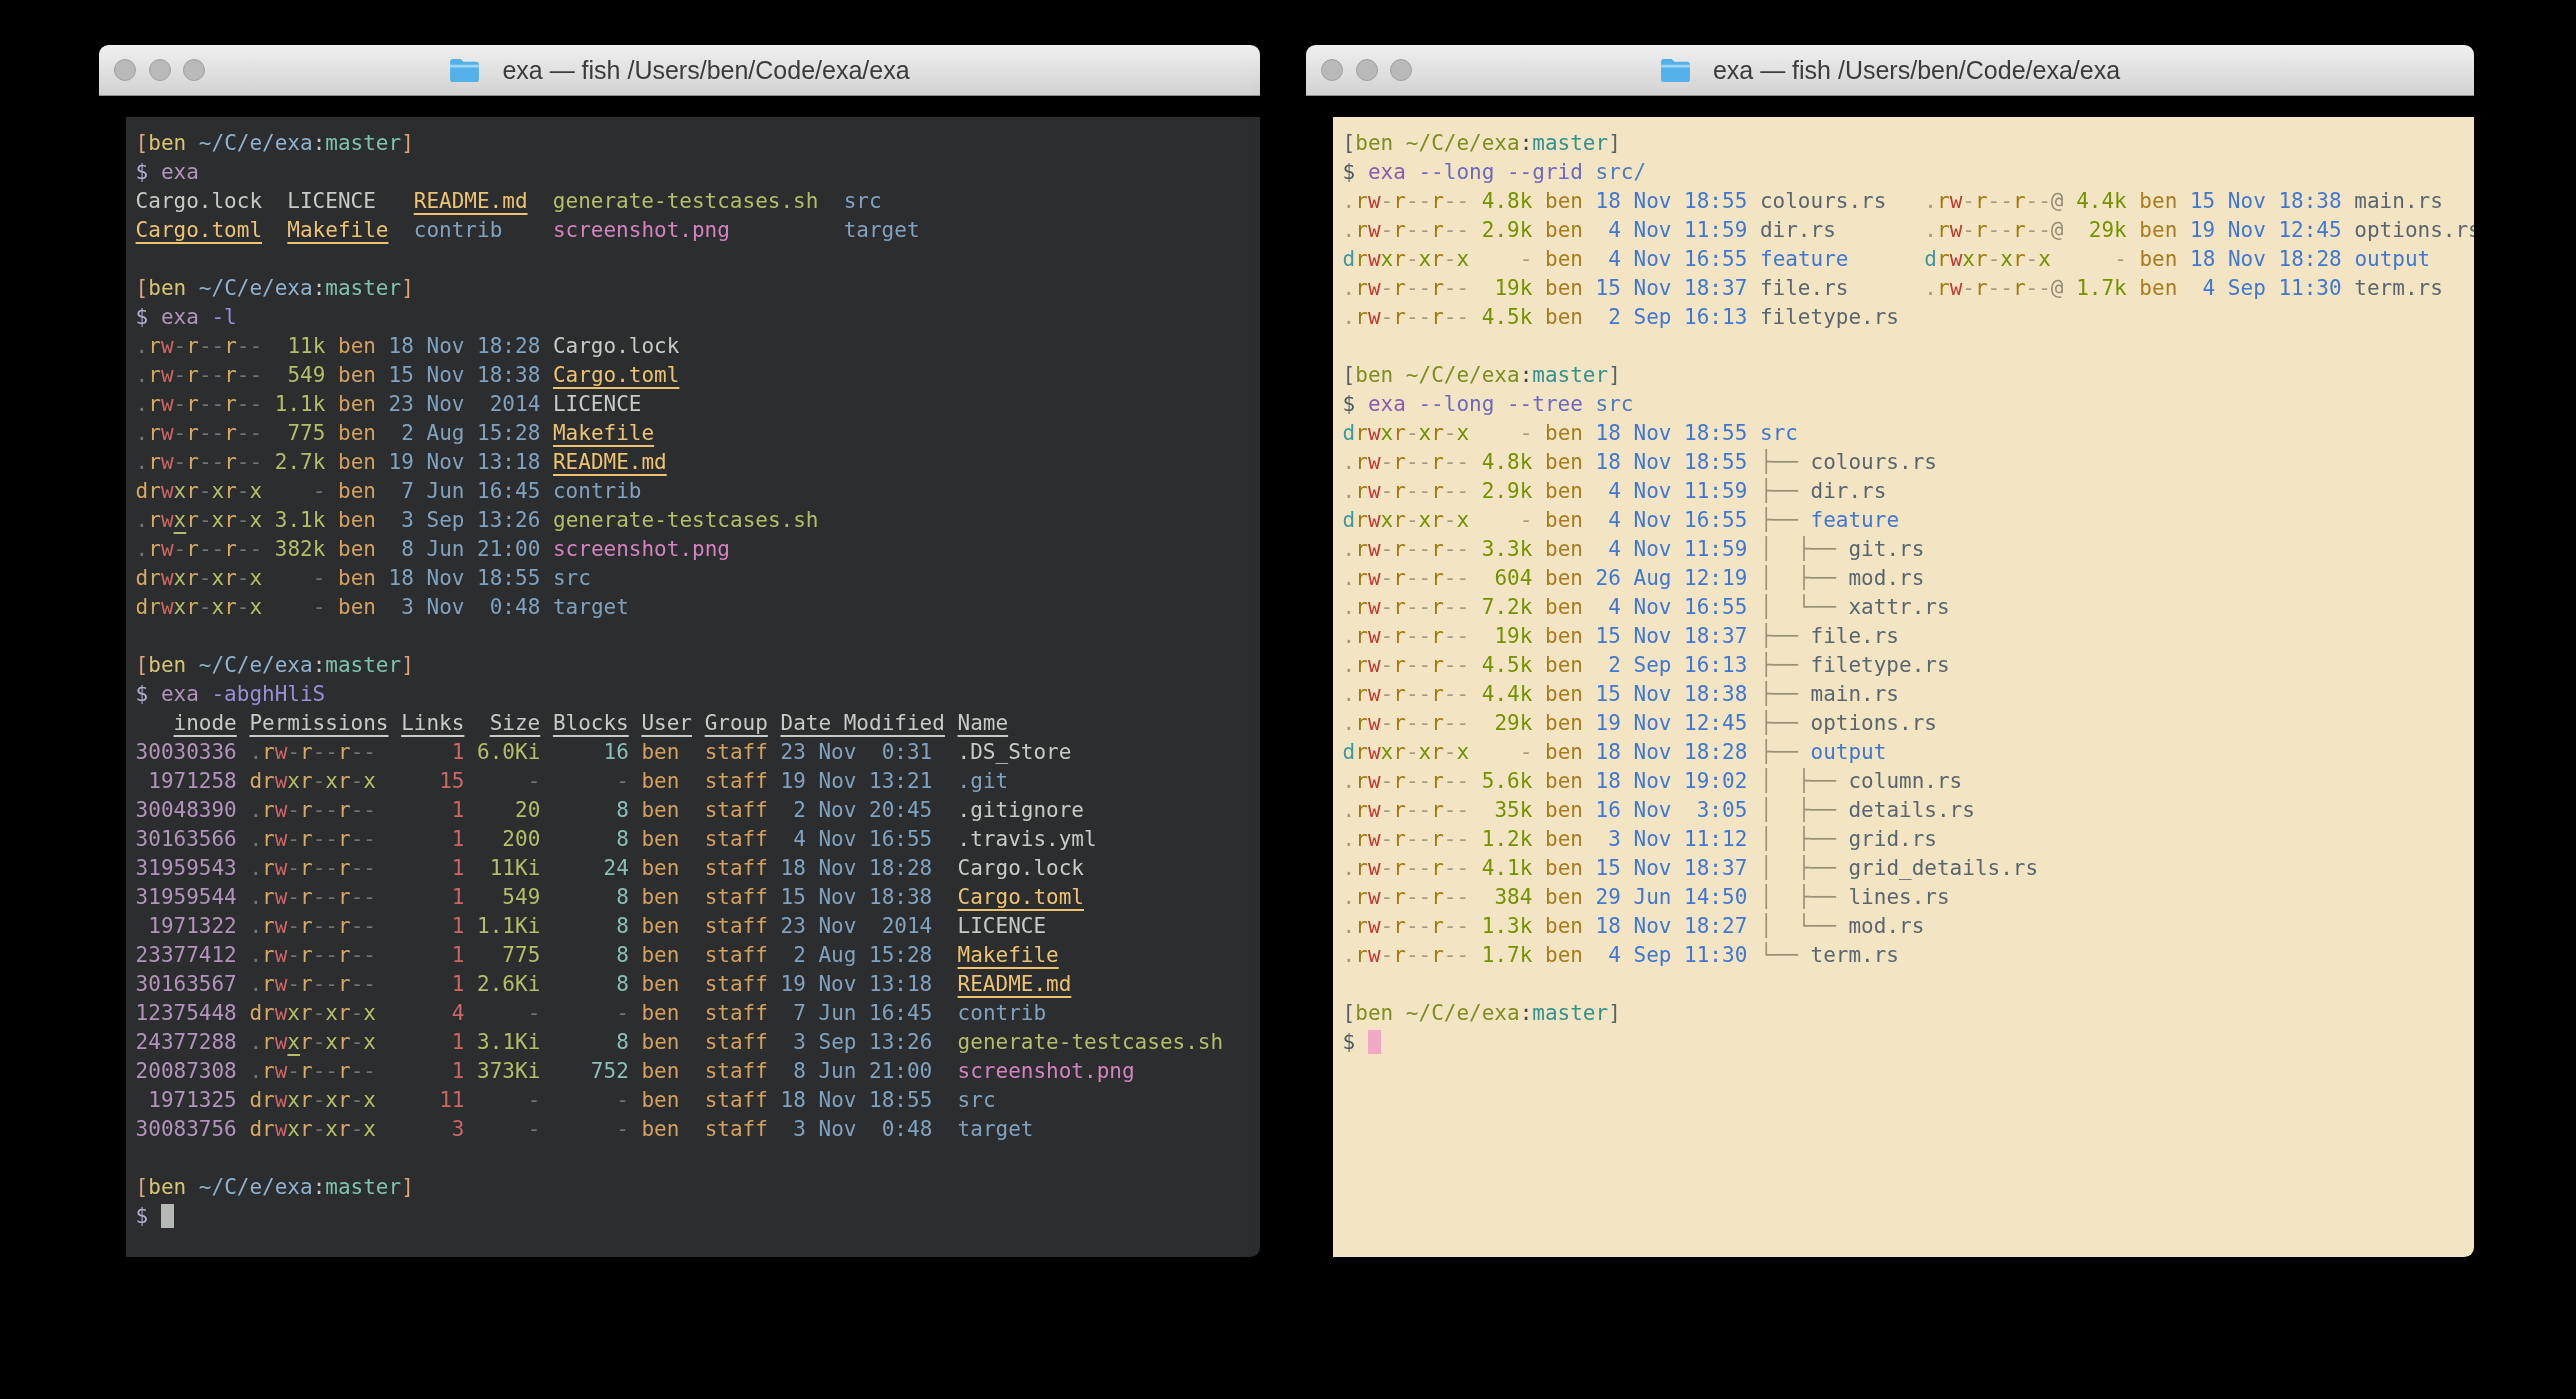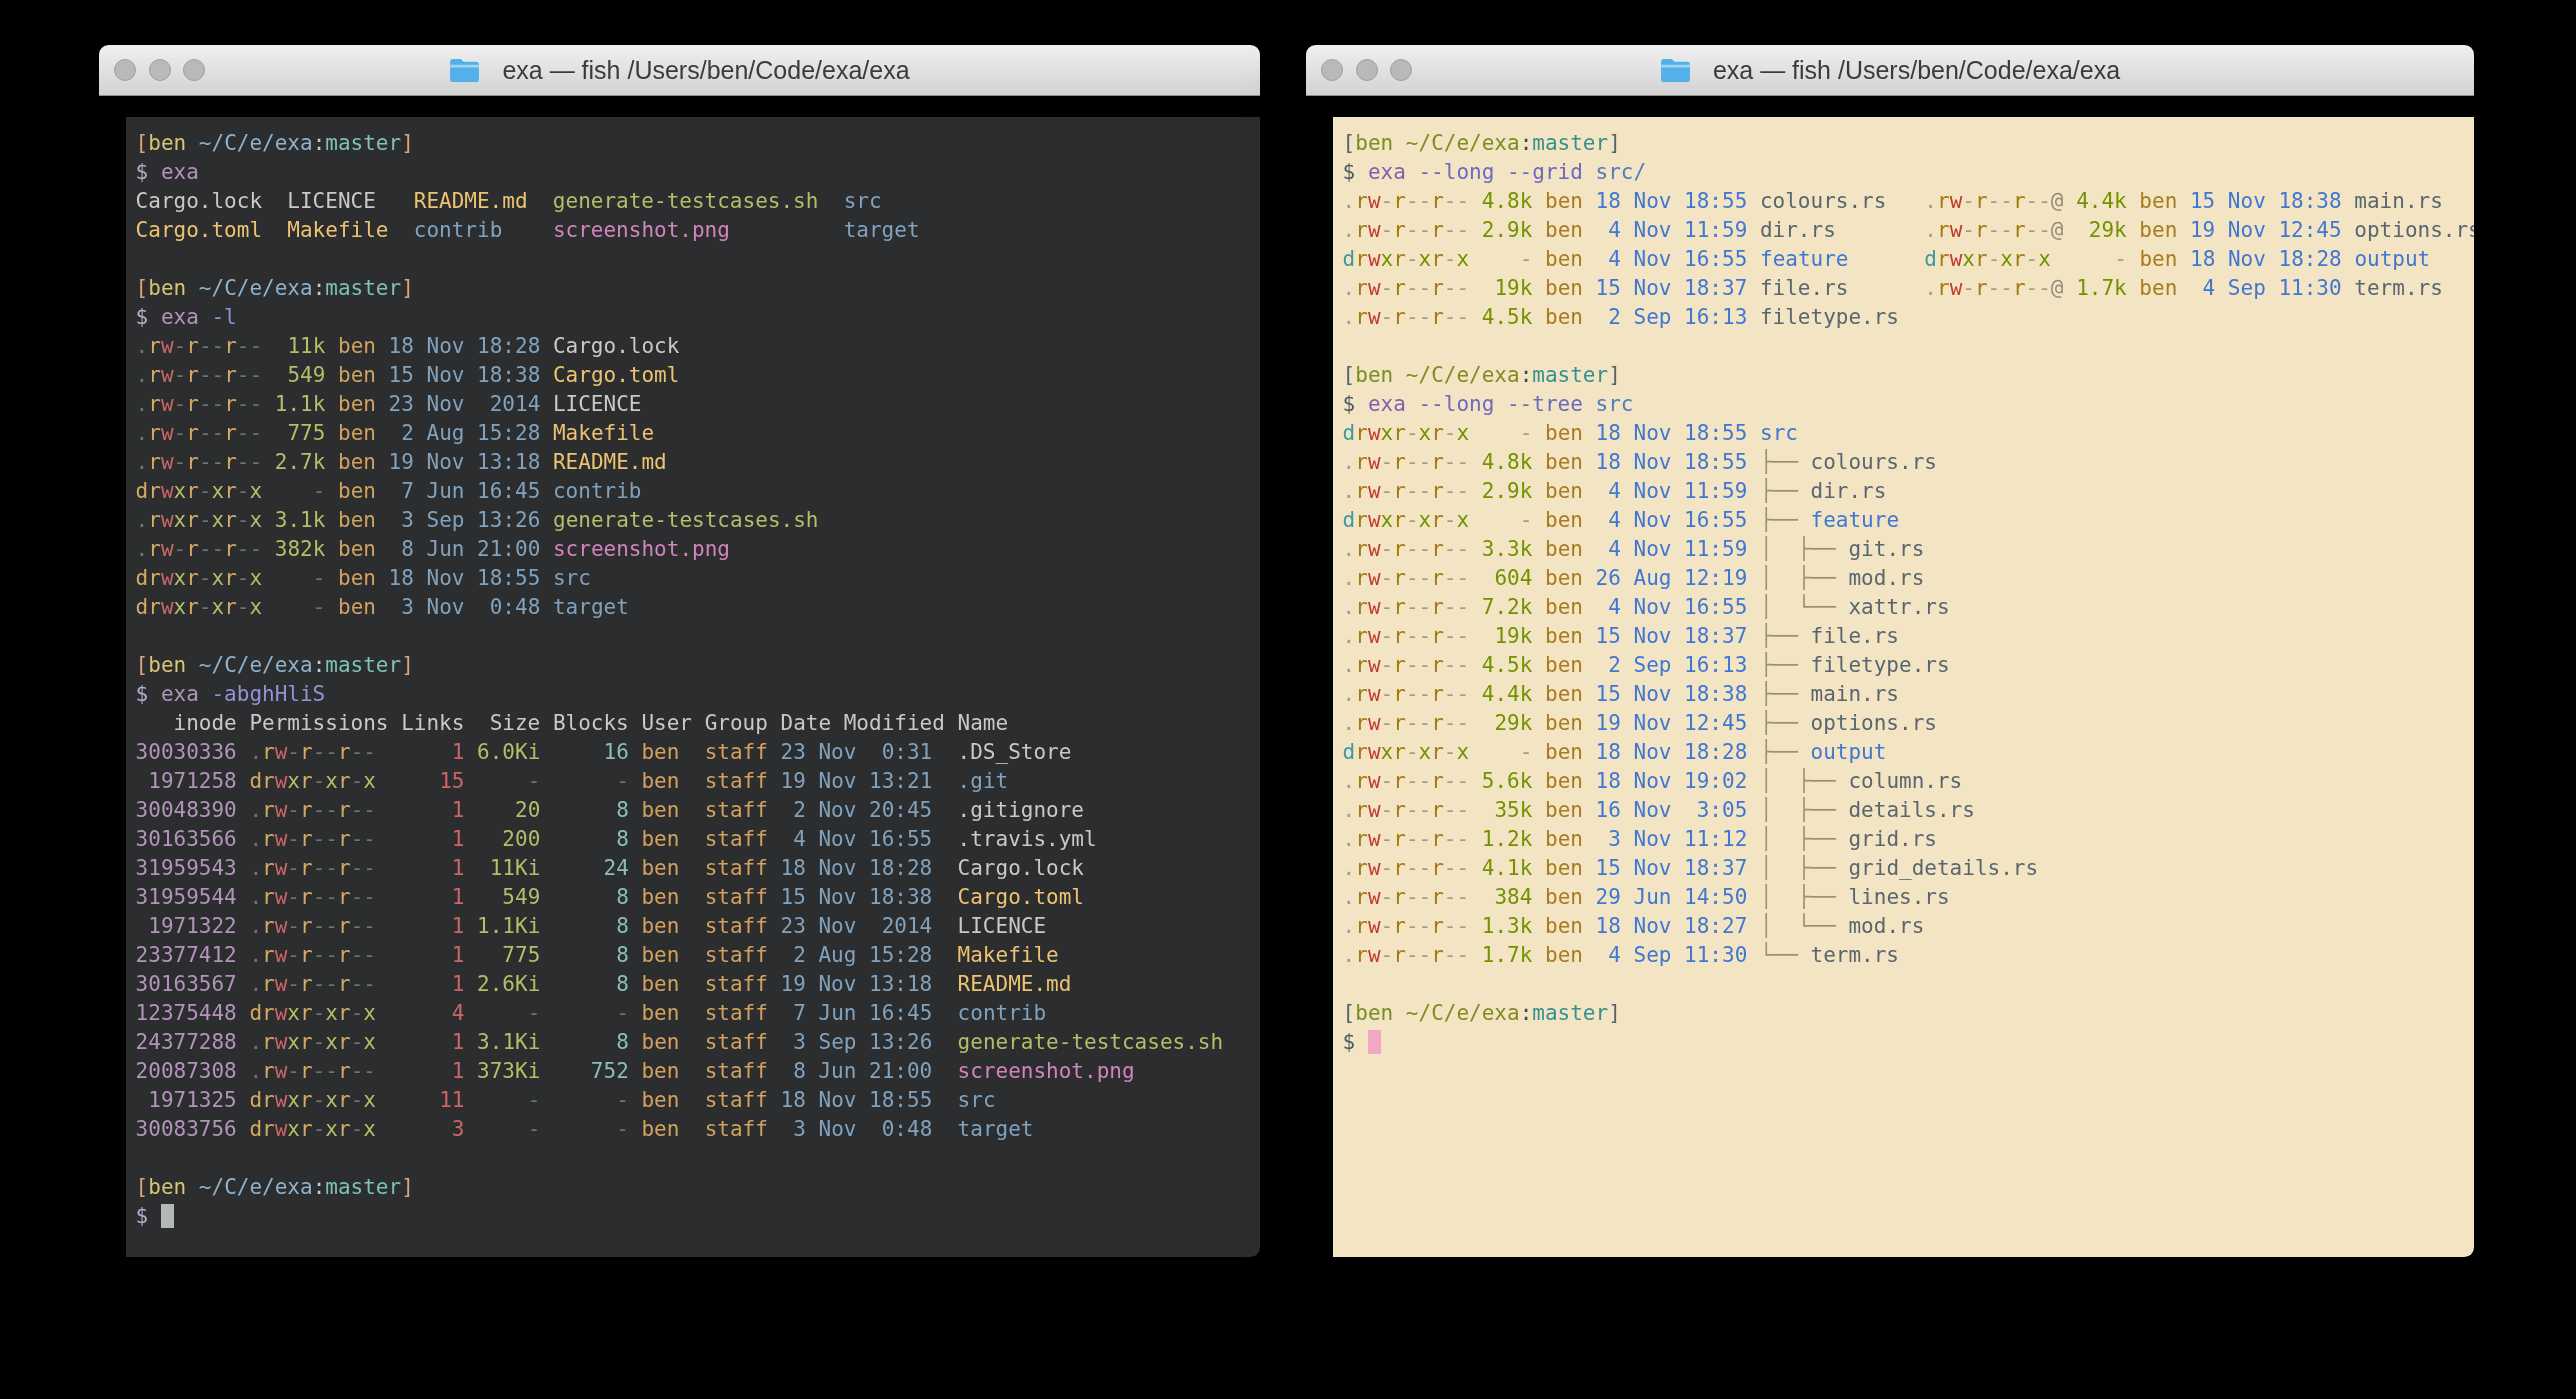--- a/index.html
+++ b/index.html
@@ -12,21 +12,21 @@
   .titlebar{height:50px;background:linear-gradient(#f0f0f0,#d2d2d2);
             border-bottom:1px solid #8d8d8d;position:relative;
             display:flex;align-items:center;justify-content:center;}
   .dots{position:absolute;left:15.3px;top:0;height:100%;display:flex;align-items:center;gap:12.5px;}
   .dot{width:22px;height:22px;border-radius:50%;background:#b9b9b9;border:1px solid #9f9f9f;box-sizing:border-box;}
   .titletext{font-family:"Liberation Sans",sans-serif;font-size:25px;color:#3b3b3b;
              display:flex;align-items:center;gap:22px;font-weight:400;}
   .screen{height:calc(100% - 51px);padding:11.5px 0 0 9.6px;font-size:21px;line-height:29px;
           white-space:pre;box-sizing:border-box;margin-left:27px;}
   .tl{height:29px;}
-  .u{text-decoration-thickness:1.9px;text-underline-offset:4.8px;}
+  .u{text-decoration:underline;text-decoration-thickness:1.9px;text-underline-offset:4.8px;}
   .folder-svg{display:block;}
 </style>
 <style>body{background:#000000}.titlebar{background:linear-gradient(#f0f0f0,#d2d2d2);border-bottom:1px solid #8d8d8d}.titletext{color:#3b3b3b}.dot{background:#b9b9b9;border-color:#9f9f9f}#win0 .c-fg{color:#c8cac6}#win0 .c-dim{color:#6f7571}#win0 .c-red{color:#cc6666}#win0 .c-orange{color:#d3a15f}#win0 .c-yellow{color:#edc371}#win0 .c-permr{color:#d5ab63}#win0 .c-green{color:#b5bd68}#win0 .c-teal{color:#8abeb7}#win0 .c-blue{color:#81a2be}#win0 .c-purple{color:#b294bb}#win0 .c-violet{color:#9491d6}#win0 .c-pink{color:#d383bd}#win0 .c-pbracket{color:#dca57f}#win0 .c-puser{color:#d8c573}#win0 .c-ppath{color:#8fb2cd}#win0 .c-pbranch{color:#7ec2af}#win0 .c-dollar{color:#b5aed0}#win0 .c-cursor{background:#b3b9b5;color:transparent}#win0 .screen{background:#2b2d2e;color:#c8cac6}#win1 .c-fg{color:#59666f}#win1 .c-dim{color:#a59b84}#win1 .c-red{color:#c23b31}#win1 .c-orange{color:#a87b1e}#win1 .c-permr{color:#a17a10}#win1 .c-green{color:#739200}#win1 .c-teal{color:#3e999f}#win1 .c-blue{color:#3f77d3}#win1 .c-purple{color:#8a5bb0}#win1 .c-violet{color:#6d68c0}#win1 .c-violet2{color:#4d7bc4}#win1 .c-at{color:#938b77}#win1 .c-tree{color:#9b9179}#win1 .c-pbracket{color:#53636b}#win1 .c-puser{color:#7e8d20}#win1 .c-ppath{color:#7e8d20}#win1 .c-colon{color:#3d4a52}#win1 .c-pbranch{color:#33918f}#win1 .c-dollar{color:#4a5a62}#win1 .c-cursor{background:#f2a7c3;color:transparent}#win1 .screen{background:#f3e5c3;color:#59666f}</style></head>
 <body>
 
 <div class="window" id="win0">
   <div class="titlebar">
     <div class="dots">
       <div class="dot"></div>
       <div class="dot"></div>

